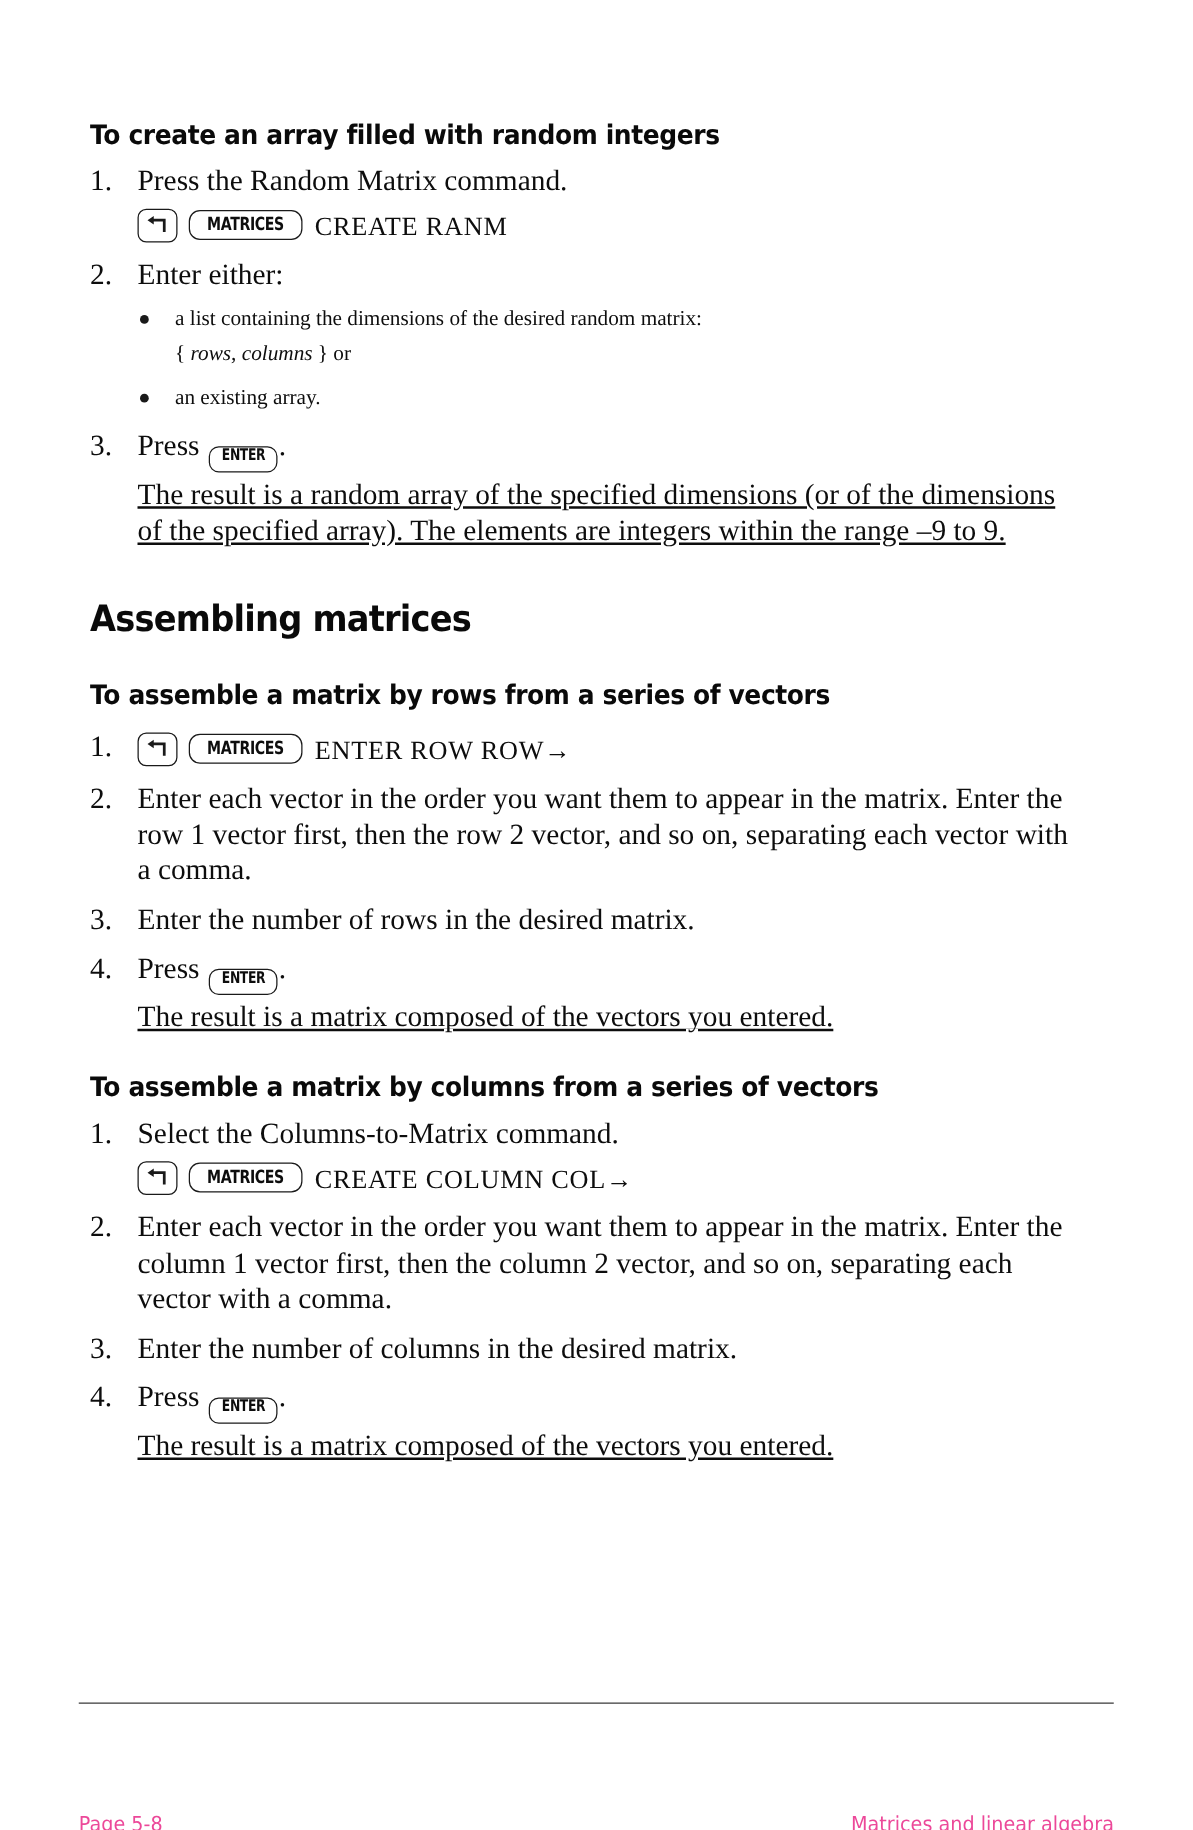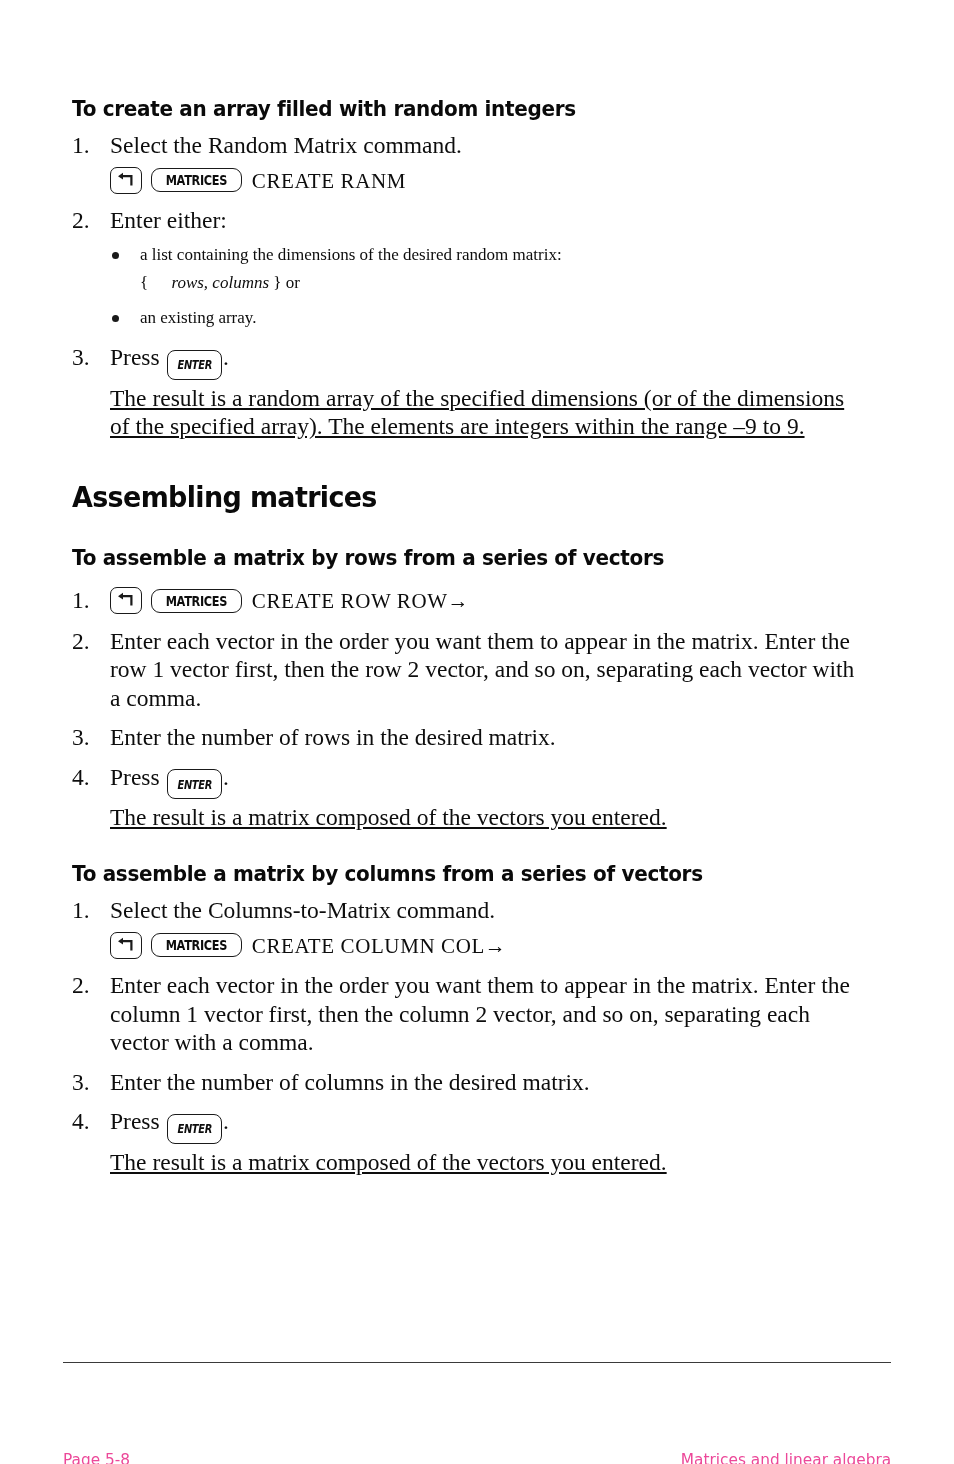--- a/index.html
+++ b/index.html
@@ -111,21 +111,21 @@
   .bullet {
     position: absolute;
     left: 40px;
     top: 11px;
     width: 7px;
     height: 7px;
     background: #1a1a1a;
     border-radius: 50%;
   }
 
-  .ital { font-style: italic; margin-left: 19px; }
+  .ital { font-style: italic; }
 
   
   .keyline {
     padding-left: 38px;
     margin-top: 6px;
     display: flex;
     align-items: center;
     height: 30px;
     white-space: nowrap;
   }
@@ -177,30 +177,28 @@
     letter-spacing: -0.4px;
     transform: scaleX(0.78);
     transform-origin: center;
     display: inline-block;
     white-space: nowrap;
   }
 
   
   .keycap-inline {
     display: inline-flex;
-    align-items: center;
     justify-content: center;
     border: 1.5px solid #1a1a1a;
     border-radius: 8px;
     height: 21px;
-    padding: 14px 4px;
+    padding: 0 4px;
     margin: 0 1px;
     vertical-align: -4px;
     box-sizing: border-box;
-    font-style: italic;
   }
   .keycap-inline span {
     font-family: "DejaVu Sans", "Liberation Sans", sans-serif;
     font-weight: bold;
     font-size: 13px;
     line-height: 1;
     letter-spacing: -0.4px;
     transform: scaleX(0.76);
     transform-origin: center;
     display: inline-block;
@@ -241,21 +239,21 @@
 <div class="page">
   <div class="content">
 
     <h2 class="h2 sec-h1">To create an array filled with random integers</h2>
     <div class="gap-after-h"></div>
 
     <ol class="olist">
 
       <li class="li">
         <span class="num">1.</span>
-        <span>Select the Random Matrix command.</span>
+        <span>Press the Random Matrix command.</span>
       </li>
 
       <div class="keyline">
         <span class="key-shift">
           <svg class="arr" viewBox="0 0 19 15">
             <path d="M2 4.2 L7 0.8 L7 3.0 L16.5 3.0 L16.5 13.5 L14.3 13.5 L14.3 5.2 L7 5.2 L7 7.6 Z" fill="#1a1a1a"></path>
           </svg>
         </span>
         <span class="keycap">
           <span>MATRICES</span>
@@ -304,21 +302,21 @@
 
       <div class="keyline">
         <span class="key-shift">
           <svg class="arr" viewBox="0 0 19 15">
             <path d="M2 4.2 L7 0.8 L7 3.0 L16.5 3.0 L16.5 13.5 L14.3 13.5 L14.3 5.2 L7 5.2 L7 7.6 Z" fill="#1a1a1a"></path>
           </svg>
         </span>
         <span class="keycap">
           <span>MATRICES</span>
         </span>
-        <span class="keyseq-text">CREATE ROW ROW→</span>
+        <span class="keyseq-text">ENTER ROW ROW→</span>
       </div>
 
       <li class="li li-loose">
         <span class="num">2.</span>
         <span>Enter each vector in the order you want them to appear in the matrix. Enter the row 1 vector first, then the row 2 vector, and so on, separating each vector with a comma.</span>
       </li>
 
       <li class="li li-loose">
         <span class="num">3.</span>
         <span>Enter the number of rows in the desired matrix.</span>

